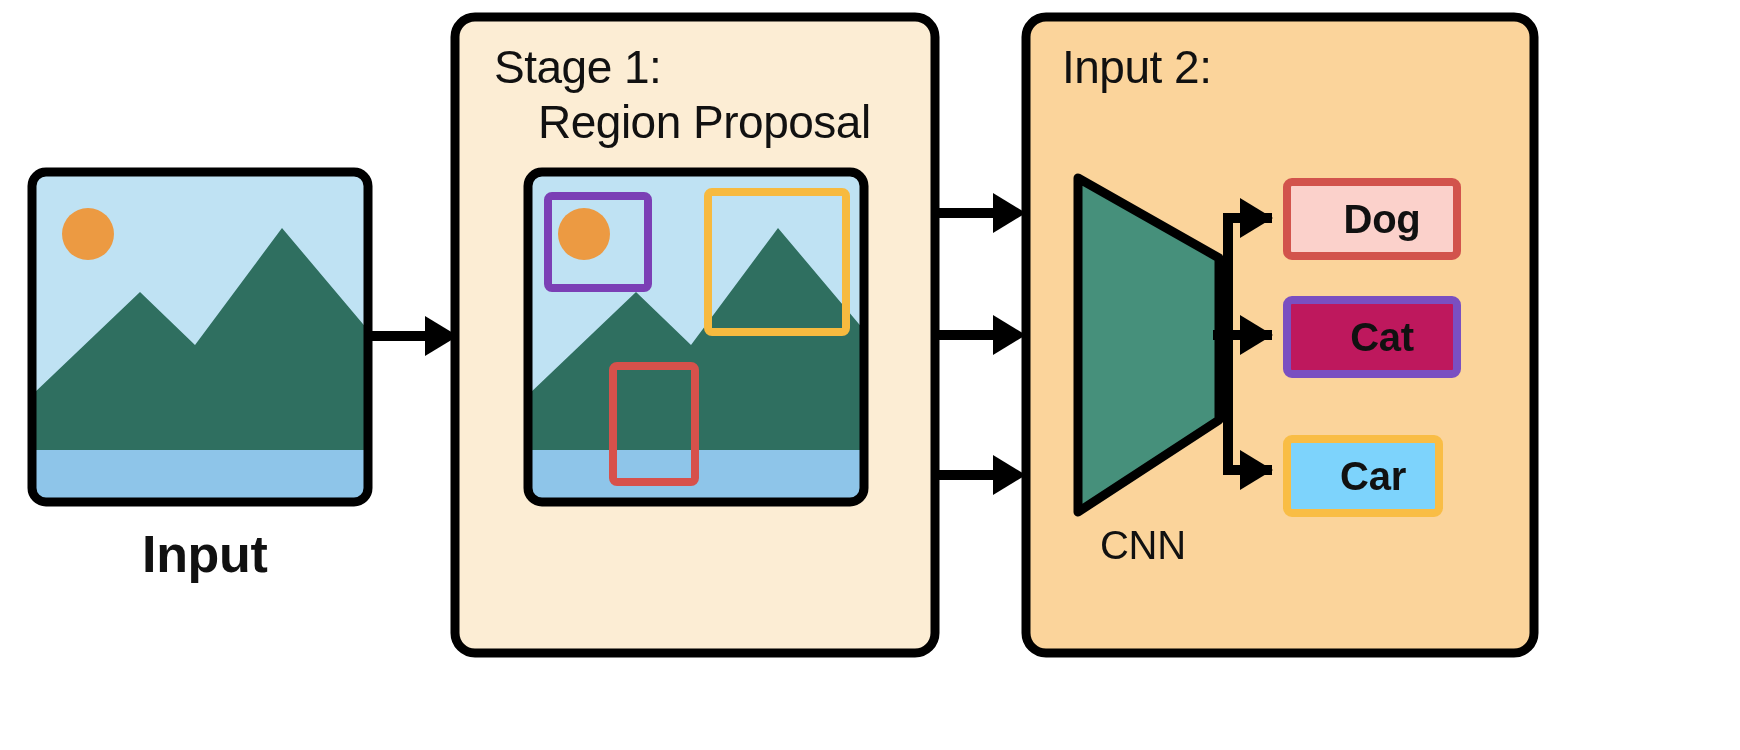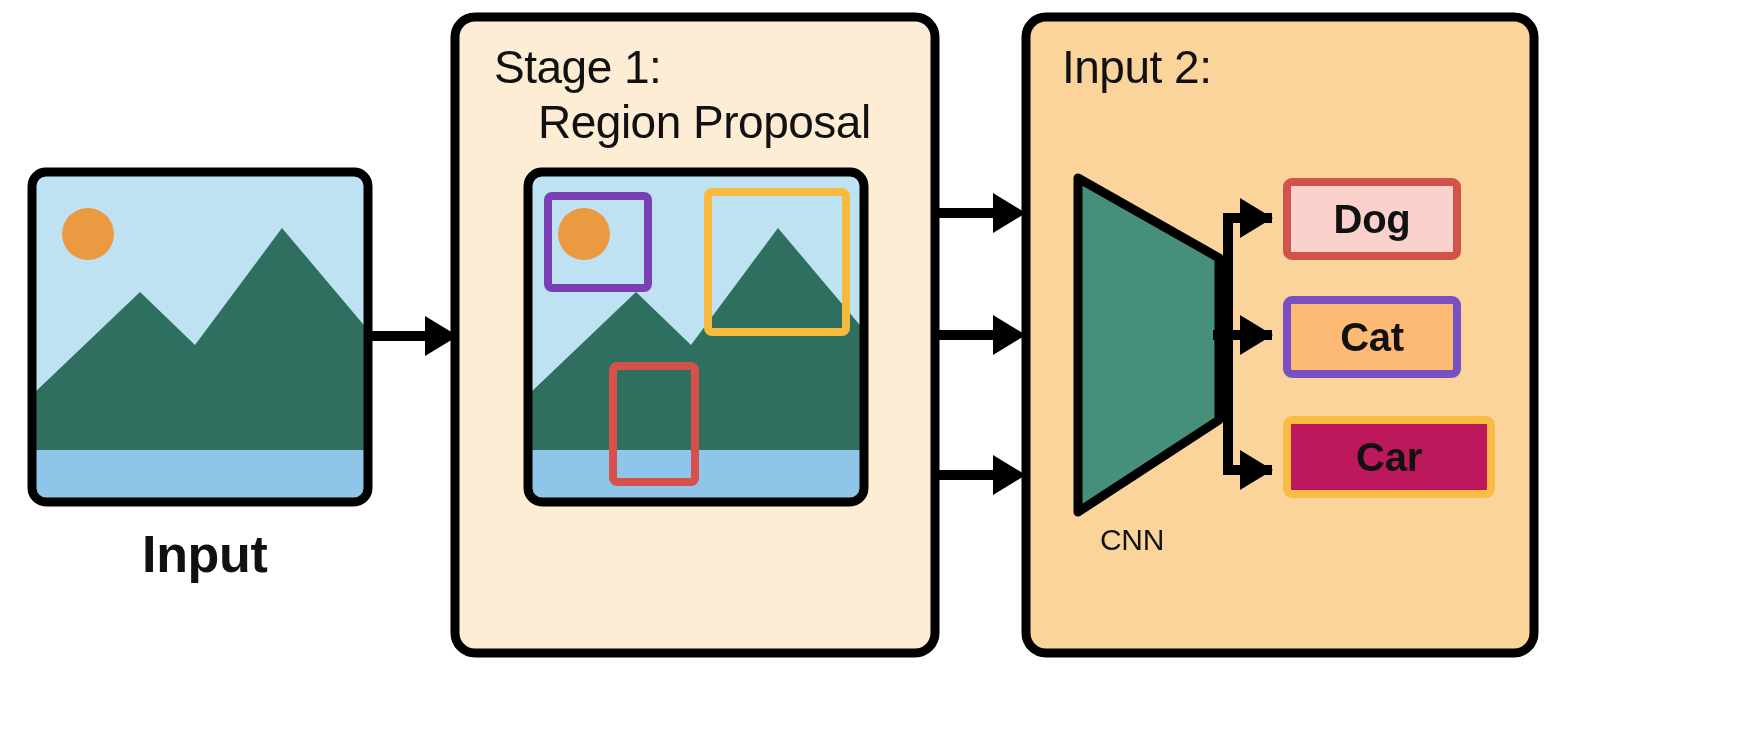--- a/index.html
+++ b/index.html
@@ -36,34 +36,35 @@
     font-size: 46px;
     font-weight: normal;
     letter-spacing: -0.5px;
   }
   .caption-bold {
     font-size: 52px;
     font-weight: bold;
     letter-spacing: -0.3px;
   }
   .caption-reg {
-    font-size: 30px;
+    font-size: 40px;
     font-weight: normal;
     letter-spacing: -0.3px;
   }
   .label-text {
     position: absolute;
     font-size: 40px;
     font-weight: bold;
     color: #111111;
     width: 100%;
     text-align: center;
     top: 50%;
     transform: translateY(-50%);
     letter-spacing: -0.3px;
+    margin-left: 10px;
   }
   
   .class-box {
     position: absolute;
     box-sizing: border-box;
     border-radius: 9px;
   }
 </style>
 </head>
 <body>
@@ -151,21 +152,21 @@
   <div class="txt panel-title" style="left:494px; top:97px;margin-left:44px;">Region Proposal</div>
 
   <div class="txt panel-title" style="left:1062px; top:42px;">Input 2:</div>
 
   <div class="txt caption-reg" style="left:1100px; top:523px;">CNN</div>
 
   <div class="class-box" style="left:1283px; top:178px; width:178px; height:82px; border:8px solid #d2534c; background:#fbd1cb;">
     <span class="label-text">Dog</span>
   </div>
 
-  <div class="class-box" style="left:1283px; top:296px; width:178px; height:82px; border:8px solid #7a4fc1; background:#fdba74;">
+  <div class="class-box" style="left:1283px; top:296px; width:178px; height:82px; border:8px solid #7a4fc1; background:#be185d;">
     <span class="label-text">Cat</span>
   </div>
 
-  <div class="class-box" style="left:1283px; top:416px; width:212px; height:82px; border:8px solid #f9bd45; background:#be185d;">
+  <div class="class-box" style="left:1283px; top:435px; width:160px; height:82px; border:8px solid #f9bd45; background:#7dd3fc;">
     <span class="label-text">Car</span>
   </div>
 
 </div>
 
 </body></html>

